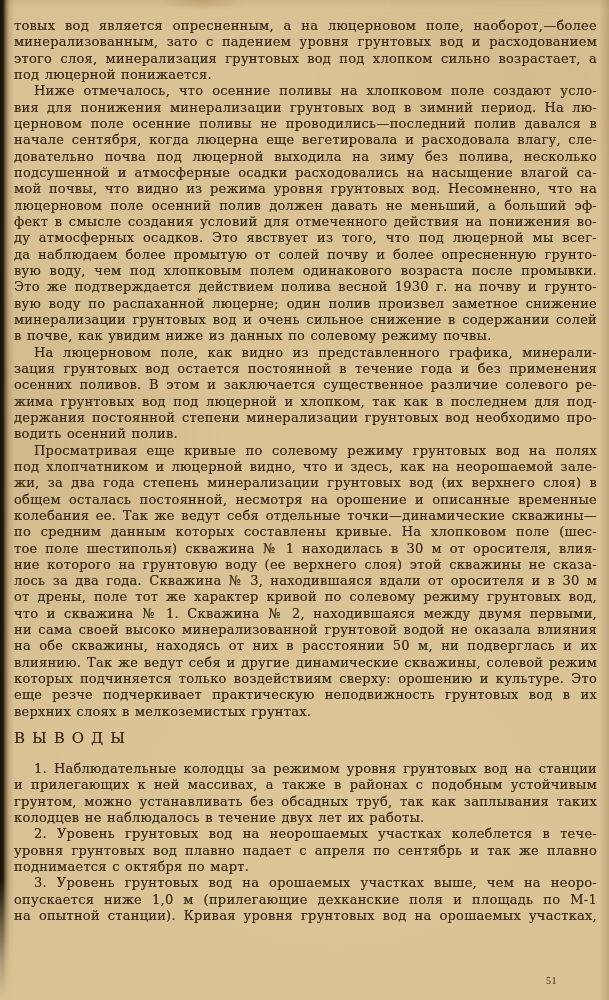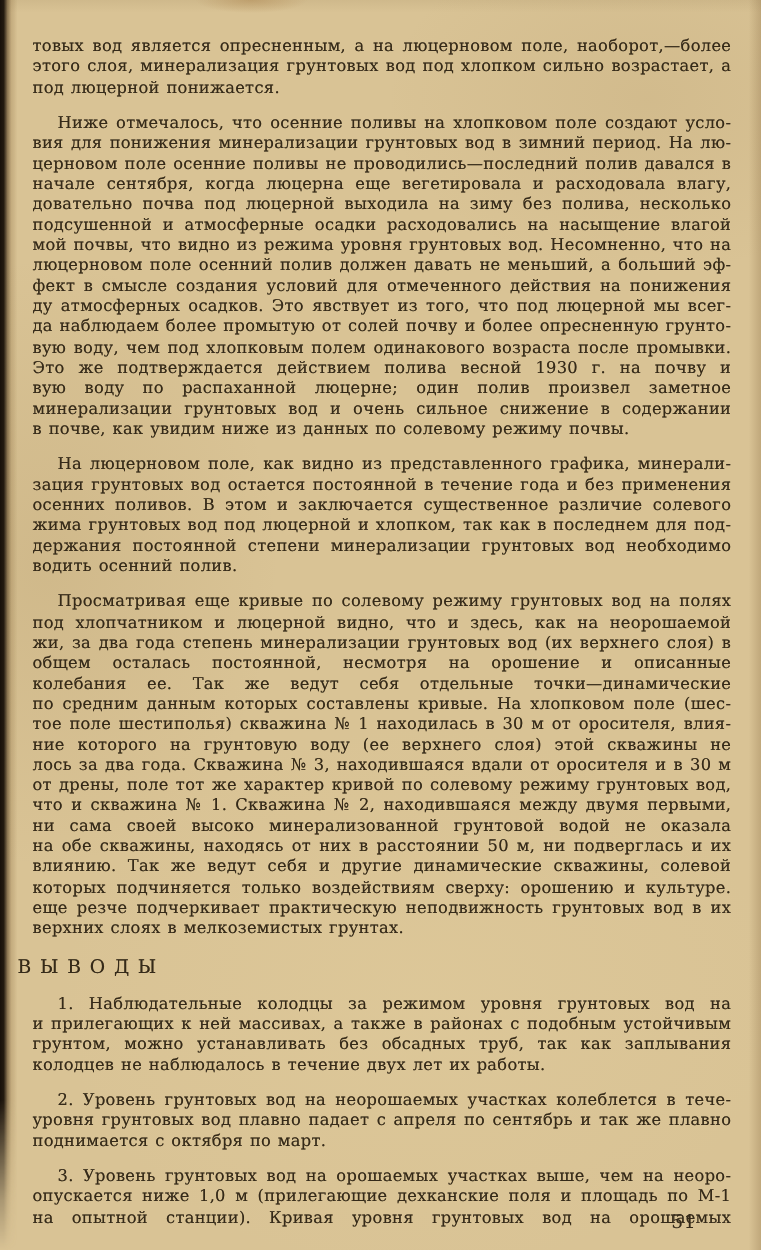--- a/index.html
+++ b/index.html
@@ -33,54 +33,56 @@
   }
   .text-block {
     position: absolute;
     left: 14px; top: 18px; width: 583px;
     font-size: 13px;
     line-height: 16.33px;
     letter-spacing: 0.25px;
     word-spacing: 1px;
     text-shadow: 0 0 0.5px rgba(45,33,15,0.55);
   }
-  .para { margin: 12px; }
+  .para { margin: 0; }
   .line {
     text-align: justify;
     
     text-align-last: justify;
     white-space: normal;
     overflow: hidden;
     height: 16.33px;
   }
   .line.ind { text-indent: 20px; }
   .line.endline { text-align: right; text-align-last: left; }
   .heading {
     font-size: 15px;
     letter-spacing: 7px;
     line-height: 18px;
     margin: 9px 0 14px 0;
   }
   .page-number {
     position: absolute;
     right: 52px; bottom: 14px;
-    font-size: 15px;
+    font-size: 10px;
     letter-spacing: 0.5px;
+    font-family: Liberation Serif, serif;
   }
 </style>
 </head>
 <body>
 
 <div class="page">
   <div class="binding-shadow"></div>
   <div class="right-edge-shade"></div>
 
   <div class="text-block">
       <div class="para">
         <div class="line">товых вод является опресненным, а на люцерновом поле, наоборот,—более</div>
+        <div class="line">минерализованным, зато с падением уровня грунтовых вод и расходованием</div>
         <div class="line">этого слоя, минерализация грунтовых вод под хлопком сильно возрастает, а</div>
         <div class="line endline">под люцерной понижается.</div>
       </div>
       <div class="para">
         <div class="line ind">Ниже отмечалось, что осенние поливы на хлопковом поле создают усло-</div>
         <div class="line">вия для понижения минерализации грунтовых вод в зимний период. На лю-</div>
         <div class="line">церновом поле осенние поливы не проводились—последний полив давался в</div>
         <div class="line">начале сентября, когда люцерна еще вегетировала и расходовала влагу, сле-</div>
         <div class="line">довательно почва под люцерной выходила на зиму без полива, несколько</div>
         <div class="line">подсушенной и атмосферные осадки расходовались на насыщение влагой са-</div>

